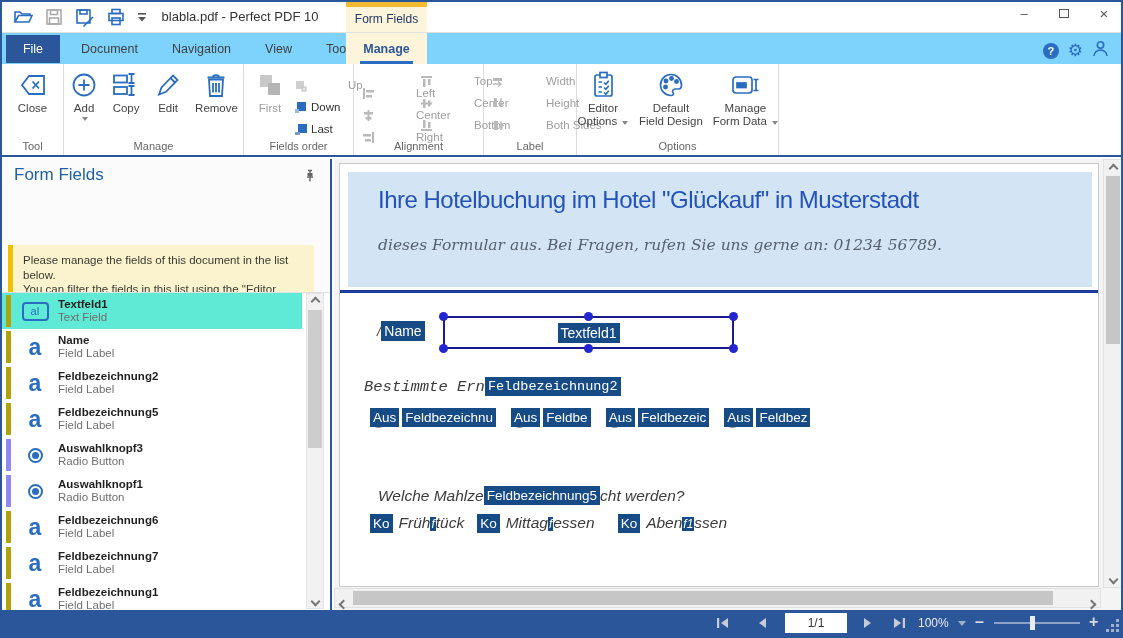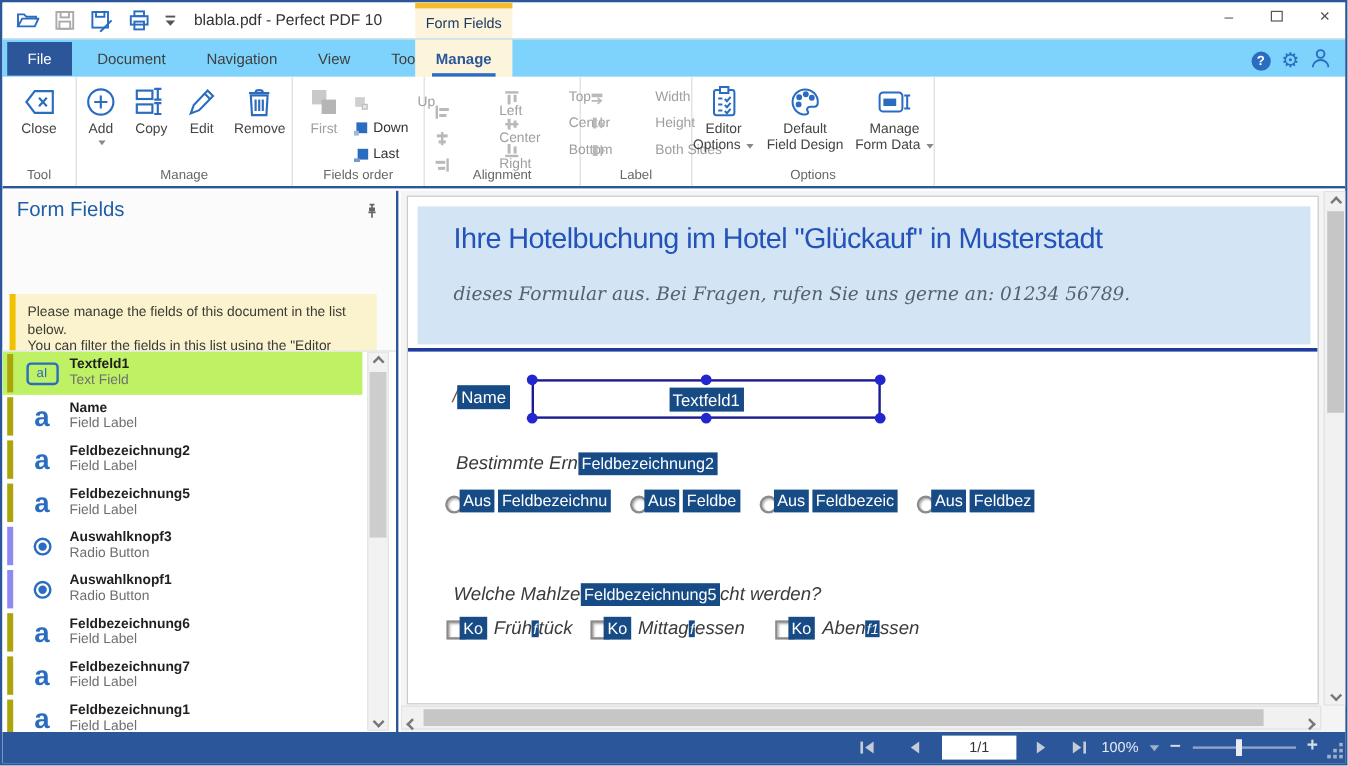--- a/index.html
+++ b/index.html
@@ -51,21 +51,21 @@
   svg.gry *{stroke:#ABABAB;}
 
   
   .sidebar{position:absolute;left:0;top:157px;width:330px;height:451px;background:#FBFBFB;border-right:2px solid #2B579A;overflow:hidden;}
   .sb-title{position:absolute;left:12px;top:6px;font-size:17px;color:#1F5FA8;}
   .pin{position:absolute;right:14px;top:10px;}
   .note{position:absolute;left:6px;top:38px;width:306px;height:90px;background:#FBF3CE;border-left:5px solid #EFC100;
     padding:8px 8px 0 10px;font-size:11.5px;color:#3A3A32;line-height:14.5px;margin-top:48px;}
   .flist{position:absolute;left:0;top:133px;width:330px;height:318px;border-top:1px solid #E0E0E0;background:#fff;overflow:hidden;}
   .fitem{position:relative;height:36px;width:300px;}
-  .fitem.sel{background:#bef264;}
+  .fitem.sel{background:#5eead4;}
   .fbar{position:absolute;left:4px;top:2px;bottom:2px;width:5px;}
   .bar-olive{background:#ABA40B;}
   .bar-purple{background:#9189F2;}
   .fico{position:absolute;left:16px;top:0;width:34px;height:36px;display:flex;align-items:center;justify-content:center;}
   .ftxt{position:absolute;left:56px;top:4px;}
   .fname{font-size:11.5px;font-weight:bold;color:#1F1F1F;line-height:14px;}
   .ftype{font-size:11.5px;color:#6F6F6F;line-height:13px;}
   .ico-a{font-size:23px;font-weight:bold;color:#2A6DC0;line-height:22px;}
   .ico-tf{width:27px;height:19px;border:2px solid #2A6DC0;border-radius:4px;color:#2A6DC0;font-size:11px;
     display:flex;align-items:center;justify-content:center;}
@@ -88,21 +88,21 @@
   .docrule{position:absolute;left:0;top:126px;width:100%;height:3px;background:#1E3C9E;}
   .badge{background:#164B85;color:#fff;font-size:13.5px;line-height:19px;padding:0 3px;display:inline-block;white-space:nowrap;}
   .badge.big{font-size:14px;line-height:20px;}
   .ital{font-style:italic;color:#3B3B3B;font-size:15.5px;white-space:nowrap;}
   .fieldbox{position:absolute;left:103px;top:152px;width:291px;height:33px;background:#fff;border:2px solid #1B1B8F;}
   .handle{position:absolute;width:9px;height:9px;border-radius:50%;background:#2326CF;}
   .row{position:absolute;display:flex;align-items:center;}
   .radwrap{position:relative;display:inline-block;}
   .radcircle{position:absolute;left:1px;top:5px;width:15px;height:15px;border-radius:50%;border:2px solid #8a8a8a;background:#fff;box-shadow:inset 1px 1px 2px #aaa;}
   .cbsquare{position:absolute;left:2px;top:3px;width:16px;height:16px;border:2px solid #8a8a8a;background:#fff;box-shadow:inset 1px 1px 2px #aaa;}
-  .radwrap .badge{position:relative;z-index:1;margin-left:13px;}
+  .radwrap .badge{position:relative;z-index:1;}
   .minibadge{background:#164B85;color:#fff;font-size:12px;line-height:17px;padding:0 1px;}
 
   
   .vscroll{position:absolute;right:2px;top:0;width:20px;height:429px;background:#F1F1F1;border:1px solid #E2E2E2;}
   .vthumb{position:absolute;left:2px;top:16px;width:14px;height:168px;background:#C6C6C6;}
   .hscroll{position:absolute;left:0;top:429px;width:767px;height:20px;background:#F1F1F1;border:1px solid #E2E2E2;}
   .hthumb{position:absolute;left:18px;top:2px;width:700px;height:14px;background:#C6C6C6;}
 
   
   .statusbar{position:absolute;left:0;top:608px;width:100%;height:26px;background:#2B579A;}
@@ -545,21 +545,21 @@
       <div class="fieldbox">
         <span class="badge big" style="position:absolute;left:50%;top:50%;transform:translate(-50%,-50%);">Textfeld1</span>
         <span class="handle" style="left:-6px;top:-6px;"></span>
         <span class="handle" style="left:calc(50% - 4.5px);top:-6px;"></span>
         <span class="handle" style="right:-6px;top:-6px;"></span>
         <span class="handle" style="left:-6px;bottom:-6px;"></span>
         <span class="handle" style="left:calc(50% - 4.5px);bottom:-6px;"></span>
         <span class="handle" style="right:-6px;bottom:-6px;"></span>
       </div>
 
-      <div class="row" style="left:40px;top:213px;">
+      <div class="row" style="left:24px;top:213px;font-family:Liberation Mono, monospace;">
         <span class="ital">Bestimmte Ern</span>
           <span class="badge">Feldbezeichnung2</span>
       </div>
 
       <div class="row" style="left:30px;top:244px;gap:15px;">
         <span style="display:inline-flex;align-items:center;gap:3px;">
           <span class="radwrap"><span class="radcircle"></span><span class="badge">Aus</span></span>
           <span class="badge">Feldbezeichnu</span>
         </span>
         <span style="display:inline-flex;align-items:center;gap:3px;">

